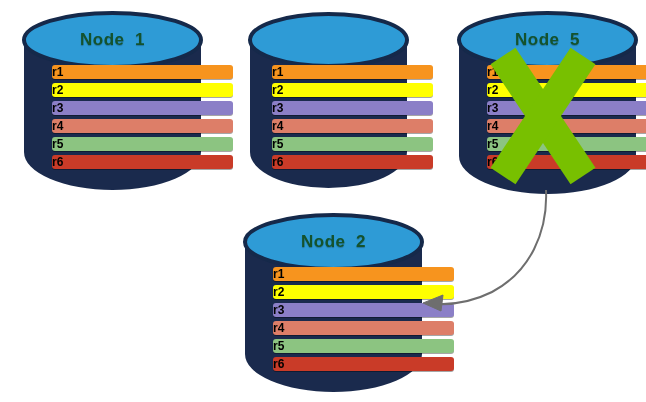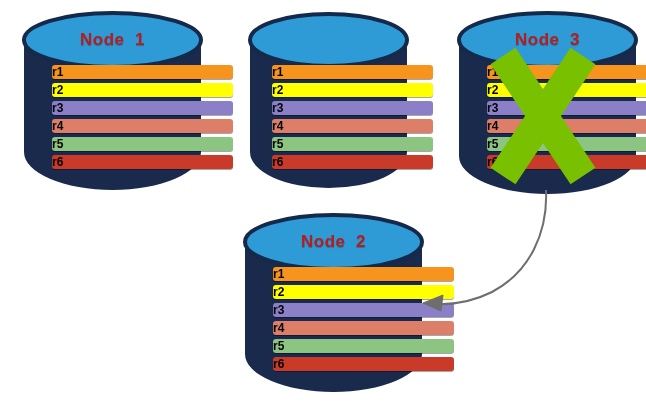--- a/index.html
+++ b/index.html
@@ -26,21 +26,21 @@
   .node svg {
     position: absolute;
     left: 0; top: 0;
     overflow: visible;
   }
   .node-title {
     position: absolute;
     left: 0;
     width: 100%;
     text-align: center;
-    color: #b91c1c;
+    color: #14532d;
     font-weight: bold;
     font-size: 17px;
     letter-spacing: 0.5px;
     font-family: "Liberation Sans", sans-serif;
     text-shadow: 0 1px 1px rgba(0,0,0,0.25);
     white-space: pre;
   }
   .rows {
     position: absolute;
     left: 0;
@@ -103,21 +103,21 @@
       <div class="row" style="background: rgb(140, 196, 129);">r5</div>
       <div class="row" style="background: rgb(201, 59, 40);">r6</div>
     </div>
   </div>
 
   <div class="node" style="left:457px; top:10px; width:181px; height:180px;">
     <svg width="181" height="180" viewBox="0 0 181 180">
       <path d="M2,30 L2,146 A 88.5 38 0 0 0 179,146 L179,30 Z" fill="#1A2A4D"></path>
       <ellipse cx="90.5" cy="30" rx="88.5" ry="27" fill="#2E9BD6" stroke="#15294A" stroke-width="4"></ellipse>
     </svg>
-    <div class="node-title" style="top:20px;">Node  3</div>
+    <div class="node-title" style="top:20px;">Node  5</div>
     <div class="rows" style="top:55px; padding:0 30px;">
       <div class="row" style="background: rgb(247, 148, 30);">r1</div>
       <div class="row" style="background: rgb(255, 255, 0);">r2</div>
       <div class="row" style="background: rgb(139, 127, 199);">r3</div>
       <div class="row" style="background: rgb(221, 126, 104);">r4</div>
       <div class="row" style="background: rgb(140, 196, 129);">r5</div>
       <div class="row" style="background: rgb(201, 59, 40);">r6</div>
     </div>
     <svg class="cross" style="left:30px; top:36px;" width="112" height="140" viewBox="0 0 112 140">
       <g stroke="#78C000" stroke-width="30" stroke-linecap="butt" fill="none">

